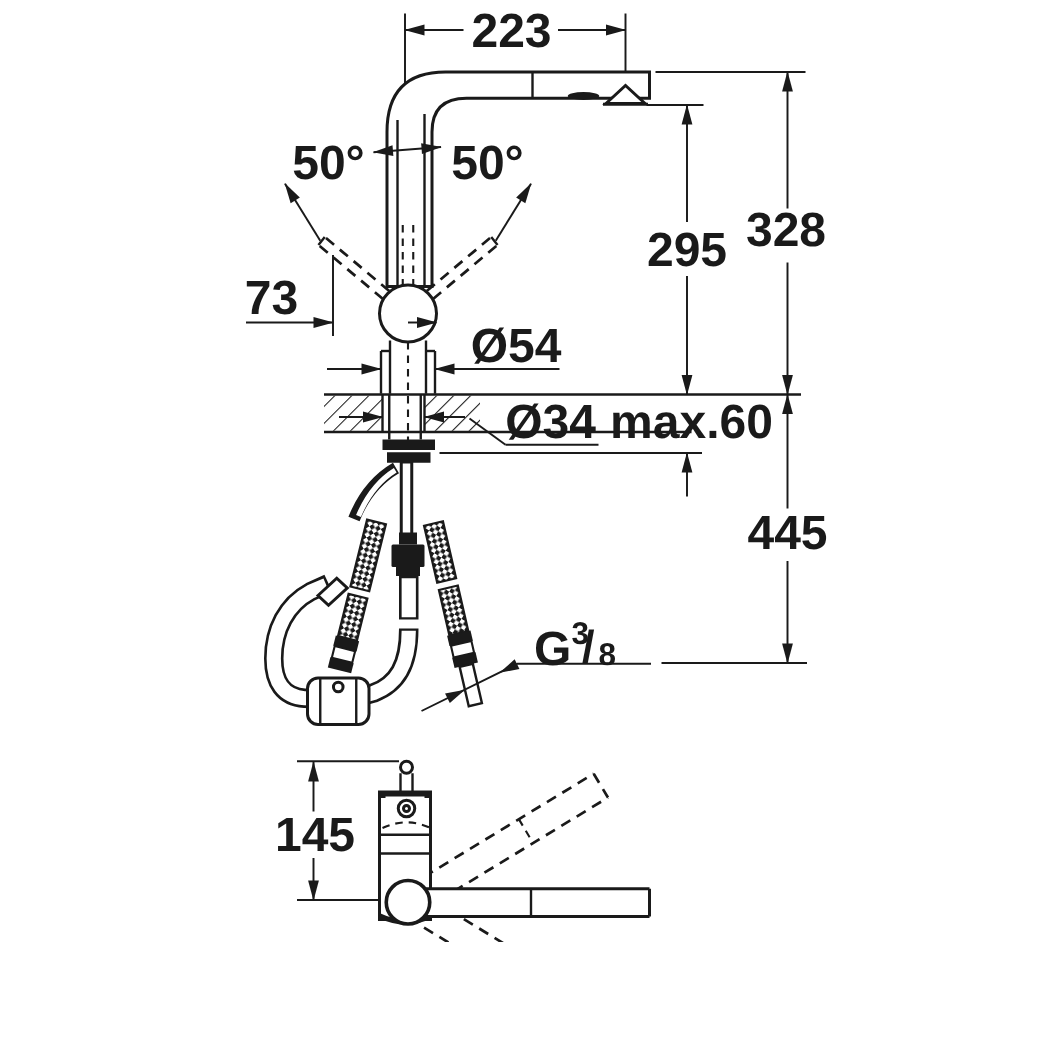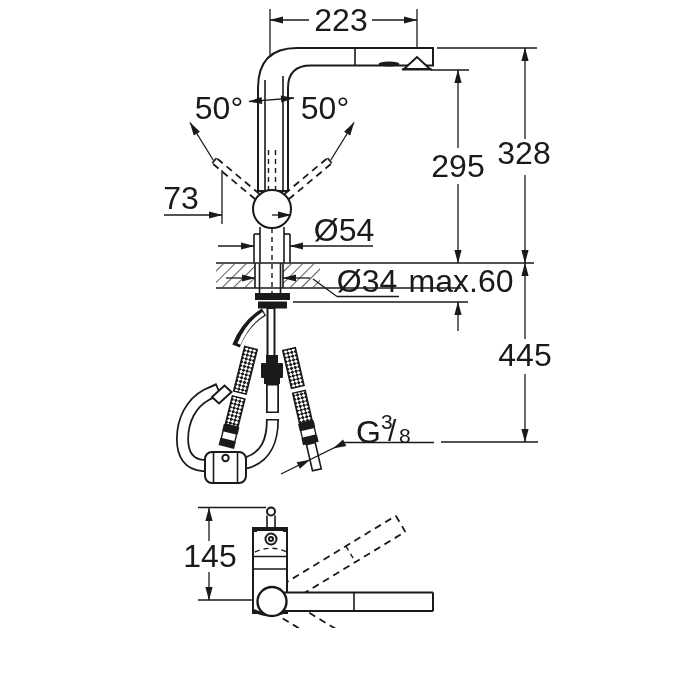--- a/index.html
+++ b/index.html
@@ -1,16 +1,16 @@
 <!DOCTYPE html>
 <html><head>
 <meta charset="utf-8">
 <style>
   html,body{margin:0;padding:0;background:#fff;}
-  .stage{position:relative;width:700px;height:628px;background:#f97316;overflow:hidden;}
+  .stage{position:relative;width:700px;height:628px;background:#f97316;overflow:hidden;font-weight:bold;}
   svg{position:absolute;left:0;top:0;}
   text{font-family:"Liberation Sans","DejaVu Sans",sans-serif;fill:#1a1a1a;}
   .dimtxt{font-size:32px;}
   .suptxt{font-size:21px;}
   .slashtxt{font-size:30px;}
   .obj{stroke:#1a1a1a;stroke-width:2;fill:none;}
   .objf{stroke:#1a1a1a;stroke-width:2;fill:#ffffff;}
   .thin{stroke:#1a1a1a;stroke-width:1.3;fill:none;}
   .med{stroke:#1a1a1a;stroke-width:1.6;fill:none;}
   .dash{stroke:#1a1a1a;stroke-width:1.8;fill:none;stroke-dasharray:7 5;}

